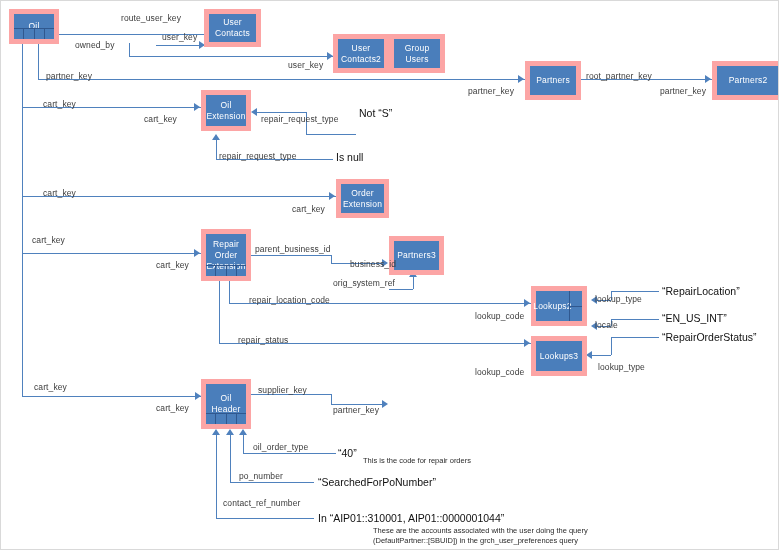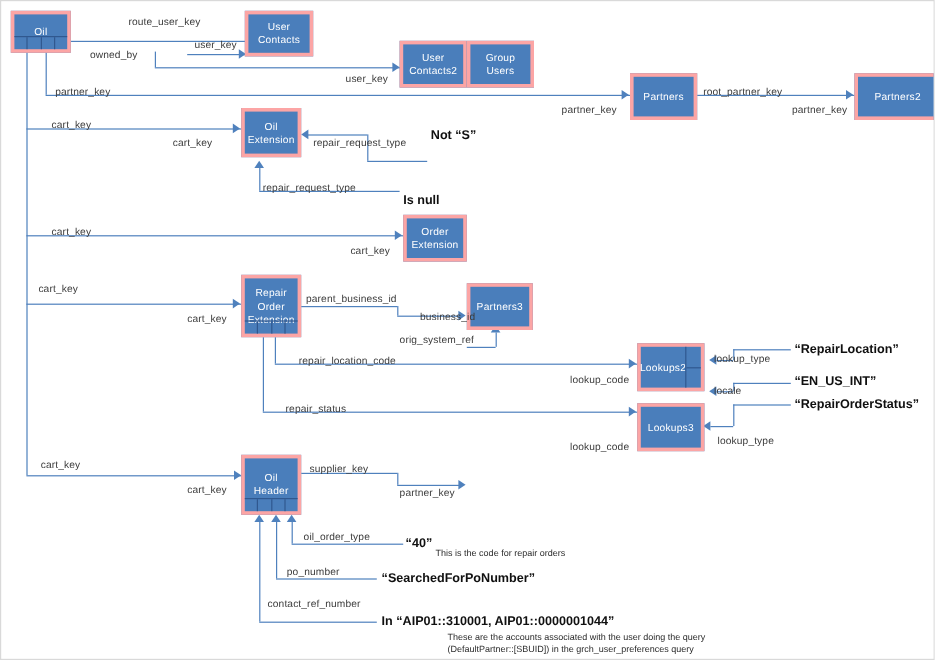--- a/index.html
+++ b/index.html
@@ -9,21 +9,21 @@
     width:779px;height:550px;
     background:#ffffff;
     overflow:hidden;
     border:1px solid #d9d9d9;
     box-sizing:border-box;
   }
   
   .box{
     position:absolute;
     background:#4a7ebb;
-    border:3px solid #fca5a5;
+    border:5px solid #fca5a5;
     color:#ffffff;
     font-size:8.5px;
     line-height:11px;
     text-align:center;
     display:flex;
     align-items:center;
     justify-content:center;
     box-sizing:border-box;
     letter-spacing:.2px;
   }
@@ -88,21 +88,21 @@
     position:absolute;
     font-size:8.5px;
     color:#3b3b3b;
     white-space:nowrap;
     letter-spacing:.1px;
   }
   
   .const{
     position:absolute;
     font-size:10.5px;
-    font-weight:bold;
+    font-weight:normal;
     color:#101010;
     white-space:nowrap;
   }
   .note{
     position:absolute;
     font-size:7.5px;
     color:#2b2b2b;
     white-space:nowrap;
     line-height:10px;
   }
@@ -278,21 +278,21 @@
 Header</span>
     <div class="strip-b">
       <div class="cell"></div>
       <div class="cell"></div>
       <div class="cell"></div>
       <div class="cell"></div>
     </div>
   </div>
 
 
-  <div class="elab" style="left:63px;top:12px;padding-left:43px;">route_user_key</div>
+  <div class="elab" style="left:77px;top:12px;padding-left:43px;">route_user_key</div>
   <div class="elab" style="left:161px;top:31px;">user_key</div>
   <div class="elab" style="left:74px;top:39px;">owned_by</div>
   <div class="elab" style="left:287px;top:59px;">user_key</div>
   <div class="elab" style="left:45px;top:70px;">partner_key</div>
   <div class="elab" style="left:467px;top:85px;">partner_key</div>
   <div class="elab" style="left:585px;top:70px;">root_partner_key</div>
   <div class="elab" style="left:659px;top:85px;">partner_key</div>
   <div class="elab" style="left:42px;top:98px;">cart_key</div>
   <div class="elab" style="left:143px;top:113px;">cart_key</div>
   <div class="elab" style="left:260px;top:113px;">repair_request_type</div>
@@ -313,21 +313,21 @@
   <div class="elab" style="left:597px;top:361px;">lookup_type</div>
   <div class="elab" style="left:33px;top:381px;">cart_key</div>
   <div class="elab" style="left:155px;top:402px;">cart_key</div>
   <div class="elab" style="left:257px;top:384px;">supplier_key</div>
   <div class="elab" style="left:332px;top:404px;">partner_key</div>
   <div class="elab" style="left:252px;top:441px;">oil_order_type</div>
   <div class="elab" style="left:238px;top:470px;">po_number</div>
   <div class="elab" style="left:222px;top:497px;">contact_ref_number</div>
 
   <div class="const" style="left:358px;top:106px;">Not “S”</div>
-  <div class="const" style="left:335px;top:160px;">Is null</div>
+  <div class="const" style="left:335px;top:150px;">Is null</div>
   <div class="const" style="left:661px;top:284px;">“RepairLocation”</div>
   <div class="const" style="left:661px;top:311px;">“EN_US_INT”</div>
   <div class="const" style="left:661px;top:330px;">“RepairOrderStatus”</div>
   <div class="const" style="left:337px;top:446px;">“40”</div>
   <div class="const" style="left:317px;top:475px;text-align:center;">“SearchedForPoNumber”</div>
   <div class="const" style="left:317px;top:511px;">In “AIP01::310001, AIP01::0000001044”</div>
 
   <div class="note" style="left:362px;top:455px;">This is the code for repair orders</div>
   <div class="note" style="left:372px;top:525px;">These are the accounts associated with the user doing the query</div>
   <div class="note" style="left:372px;top:535px;">(DefaultPartner::[SBUID])  in the grch_user_preferences  query</div>

